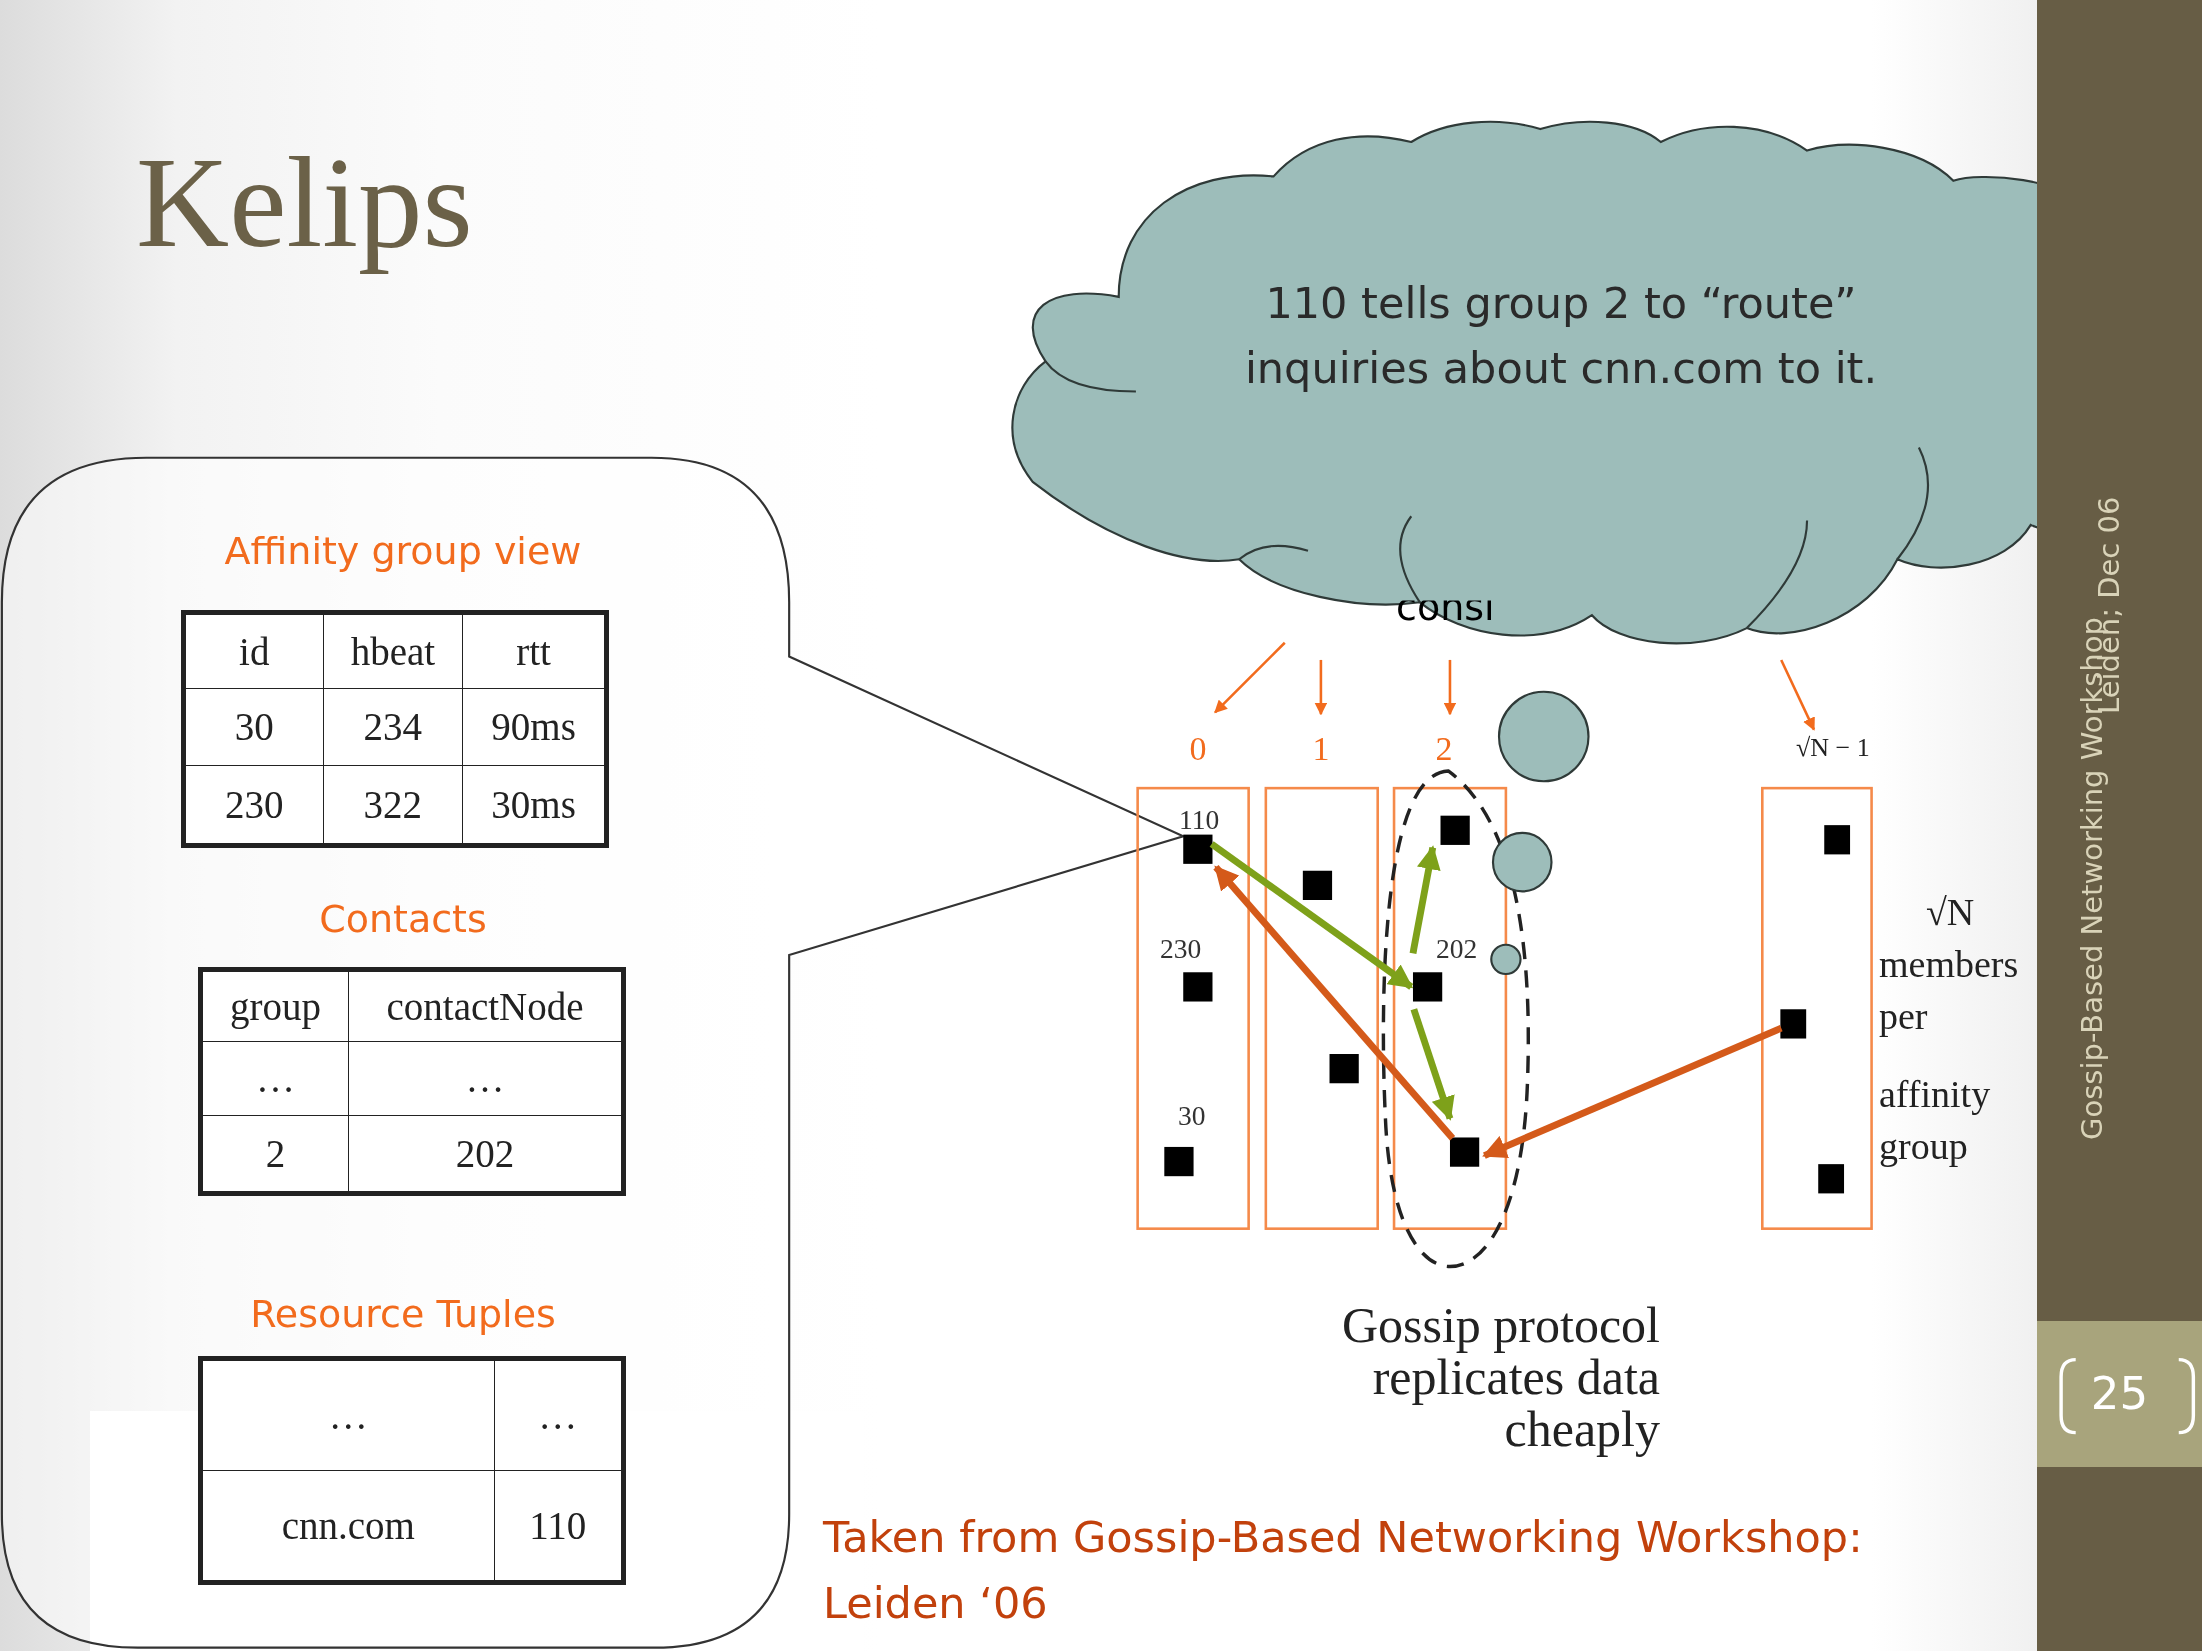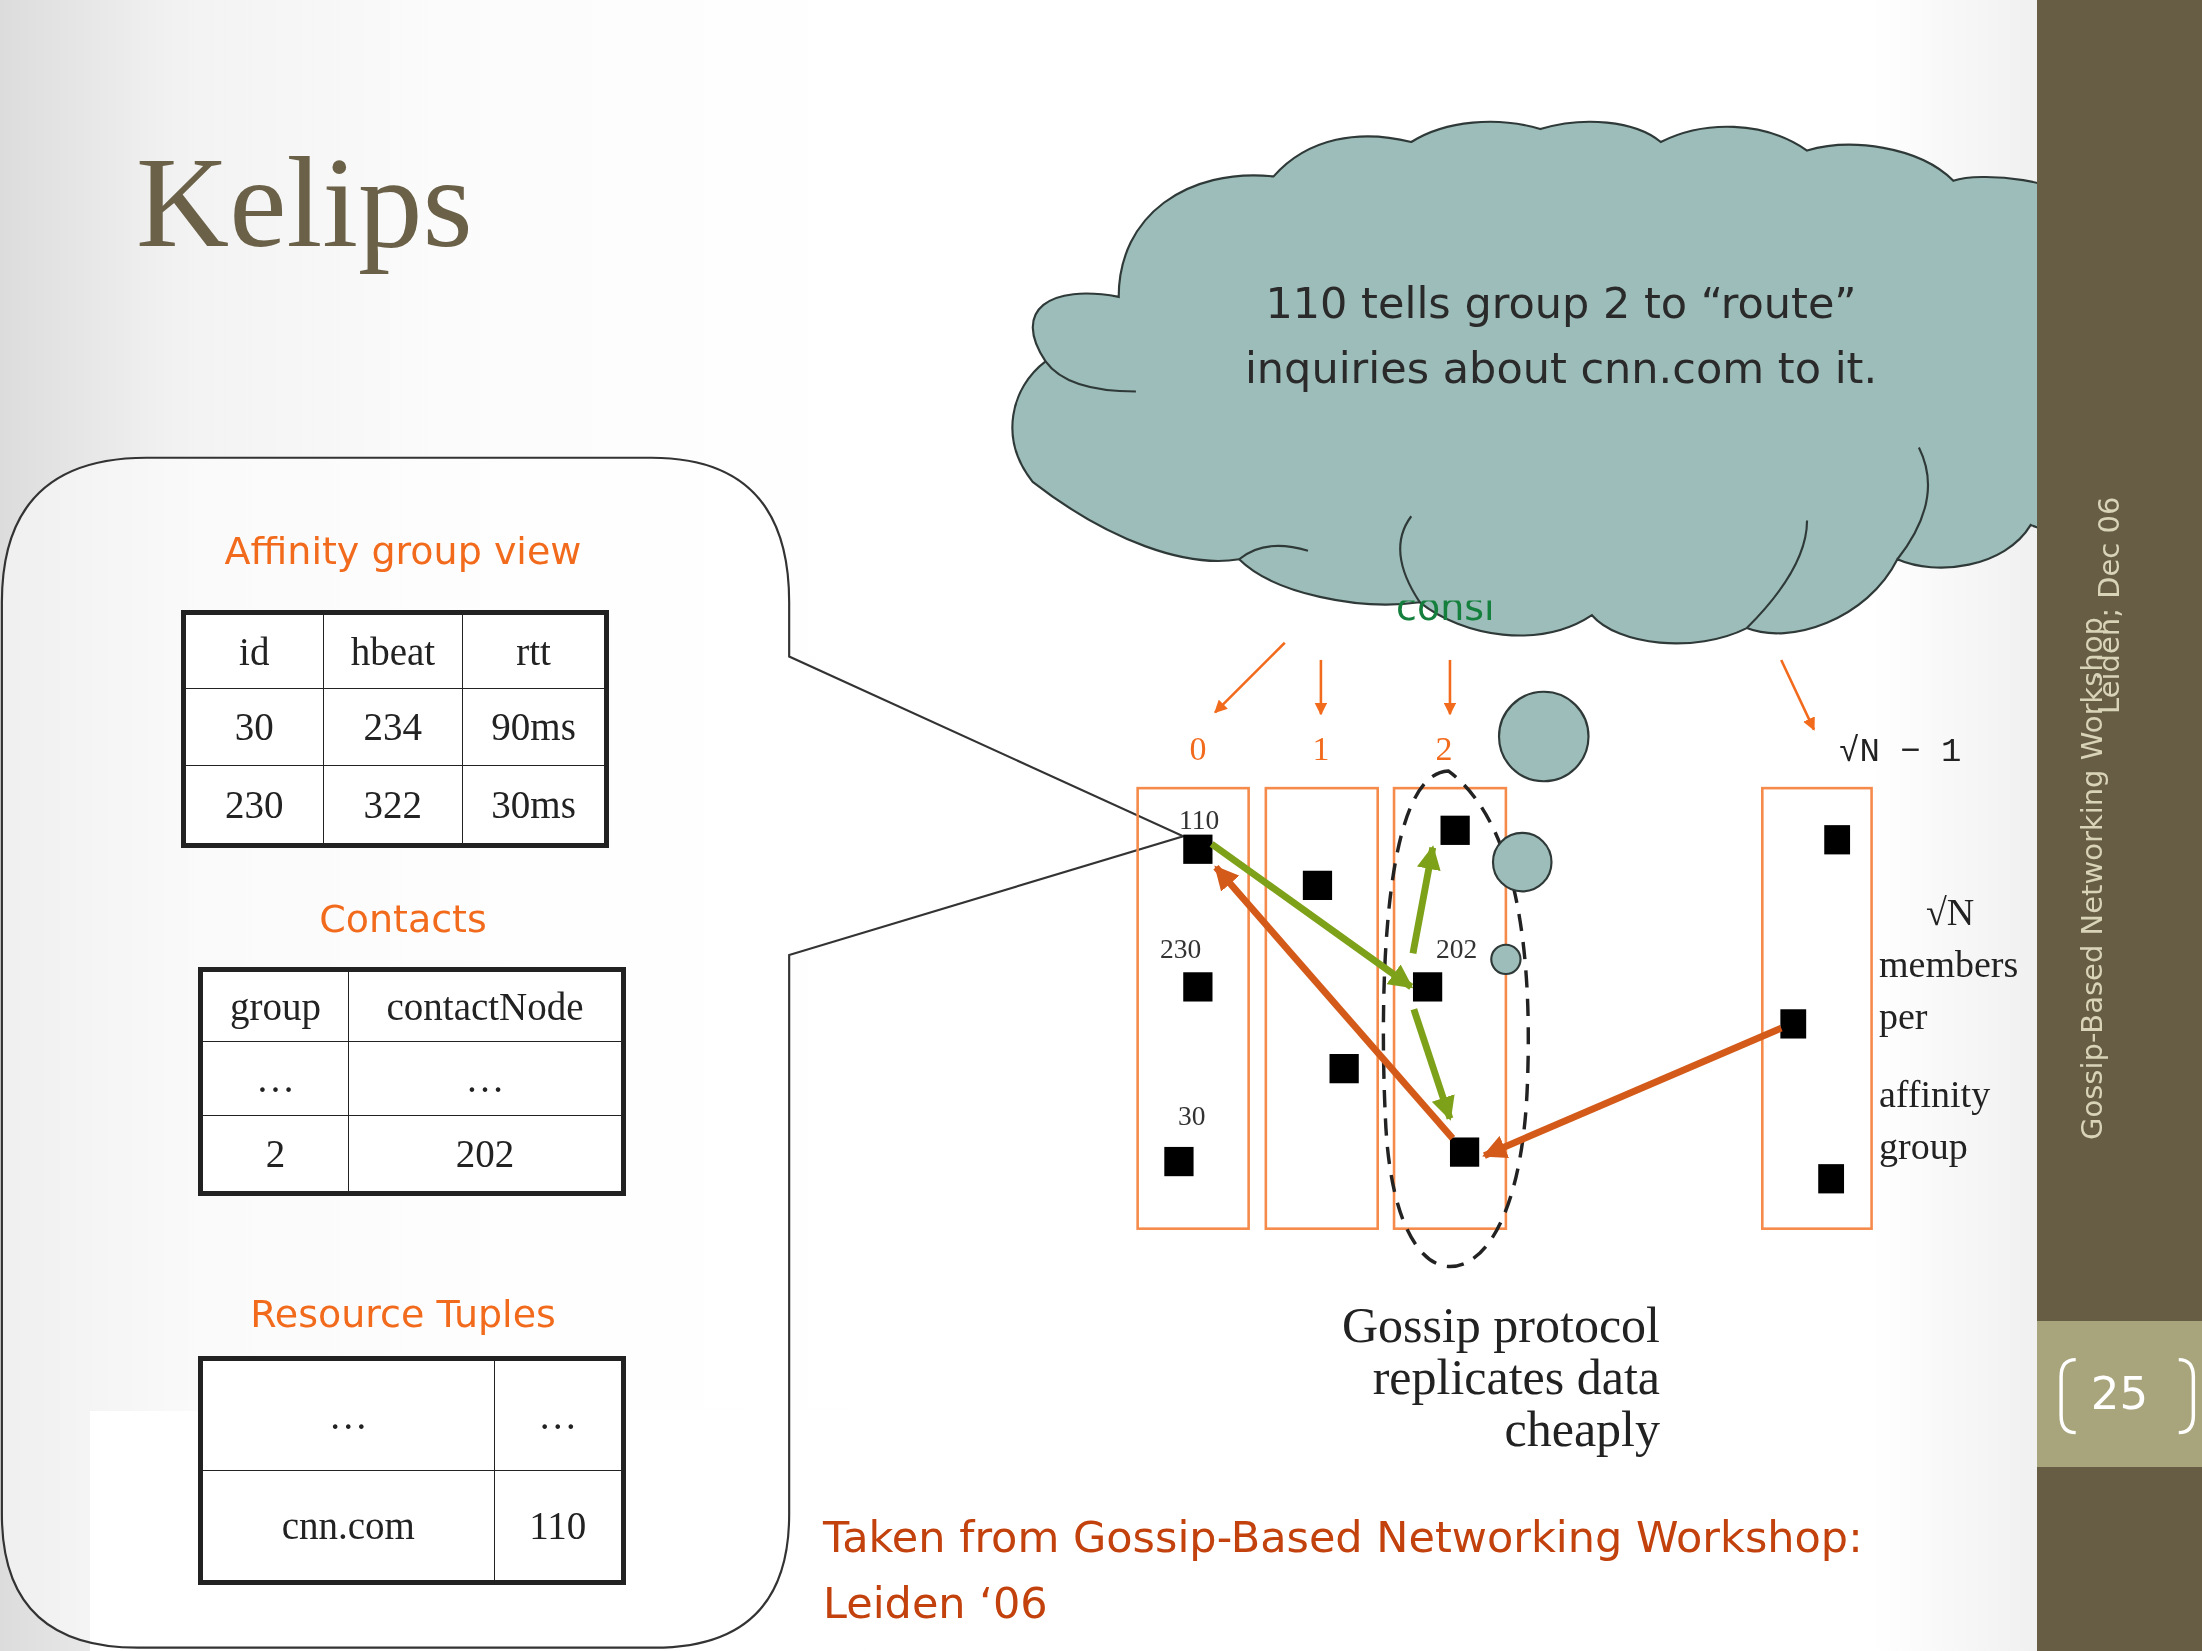--- a/index.html
+++ b/index.html
@@ -16,21 +16,21 @@
   .col-label { font-family:"Liberation Serif", serif; font-size:34px; color:#f26b1d; text-align:center; width:52px; }
   .node-label { font-family:"Liberation Serif", serif; font-size:27.5px; color:#333; }
   .serif-dark { font-family:"Liberation Serif", serif; color:#222; }
   .members { left:1879px; top:886px; font-size:38px; line-height:52px; }
   .gossip { left:1273px; top:1299px; width:387px; text-align:right; font-size:50px; line-height:52px; }
   .taken { left:823px; top:1504px; font-family:"DejaVu Sans", sans-serif; font-size:43px; color:#c2410c; line-height:66px; }
   .sidebar { left:2037px; top:0; width:165px; height:1652px; background:#675d45; }
   .pageband { left:2037px; top:1321px; width:165px; height:146px; background:#a8a47c; }
   .pagenum { left:2037px; top:1321px; width:165px; height:146px; line-height:146px; text-align:center; color:#fff; font-family:"DejaVu Sans", sans-serif; font-size:45px; }
   .vtext { font-family:"DejaVu Sans", sans-serif; color:#d9d3b8; font-size:29px; white-space:nowrap; transform-origin:0 0; transform:rotate(-90deg); }
-  .consi { left:1396px; top:585px; font-family:"DejaVu Sans", sans-serif; font-size:38px; color:#15803d; }
+  .consi { left:1396px; top:585px; font-family:"DejaVu Sans", sans-serif; font-size:38px; color:#000000; }
 </style>
 </head>
 <body>
 
 <div class="abs" style="left:90px;top:1411px;width:774px;height:241px;background:#fff;"></div>
 
 <svg id="stage" viewBox="0 0 2560 1920" xmlns="http://www.w3.org/2000/svg">
   <defs>
     <marker id="ah-orange" viewBox="0 0 10 10" refX="9" refY="5" markerWidth="5" markerHeight="5" orient="auto">
         <path d="M0,0 L10,5 L0,10 z" fill="#f26b1d"></path>
@@ -151,21 +151,21 @@
   </table>
 
 <div class="abs cloud-text">
   <div>110 tells group 2 to “route”</div>
   <div>inquiries about cnn.com to it.</div>
 </div>
 
 <div class="abs col-label" style="left:1172px;top:730px;">0</div>
 <div class="abs col-label" style="left:1295px;top:730px;">1</div>
 <div class="abs col-label" style="left:1418px;top:730px;">2</div>
-<div class="abs serif-dark" style="left:1839px;top:733px;font-size:34px;white-space:nowrap;font-family:Liberation Mono, monospace;">√N − 1</div>
+<div class="abs serif-dark" style="left:1796px;top:733px;font-size:26px;white-space:nowrap;">√N − 1</div>
 
 <div class="abs node-label" style="left:1179px;top:804px;">110</div>
 <div class="abs node-label" style="left:1160px;top:933px;">230</div>
 <div class="abs node-label" style="left:1178px;top:1100px;">30</div>
 <div class="abs node-label" style="left:1436px;top:933px;">202</div>
 
 <div class="abs serif-dark members">
   <div style="padding-left:47px;">√N</div>
   <div>members</div>
   <div style="margin-bottom:26px;">per</div>

